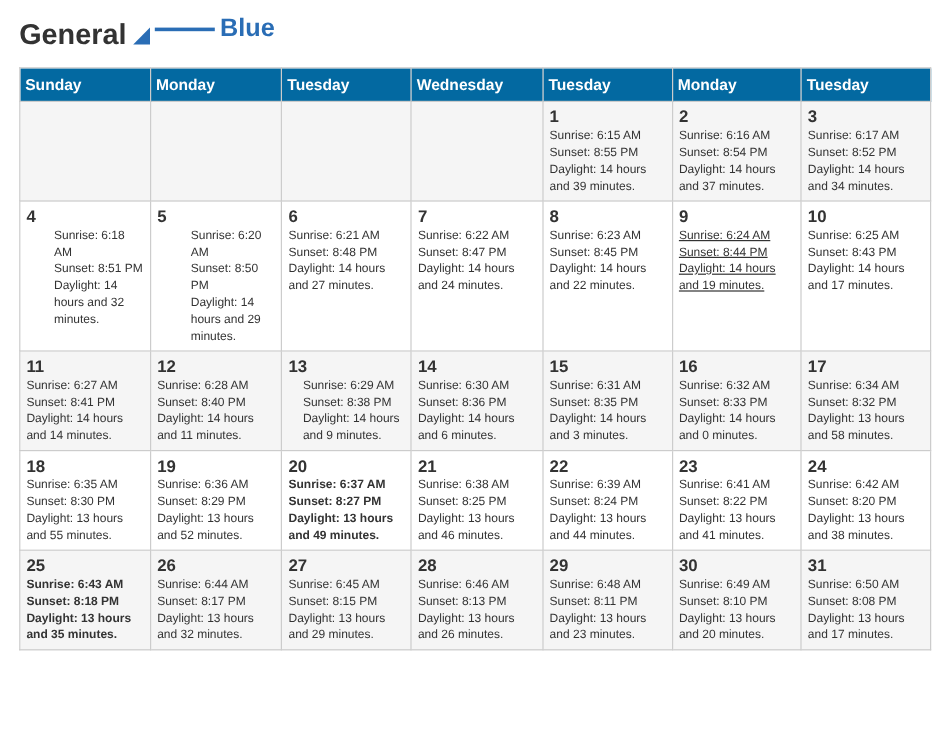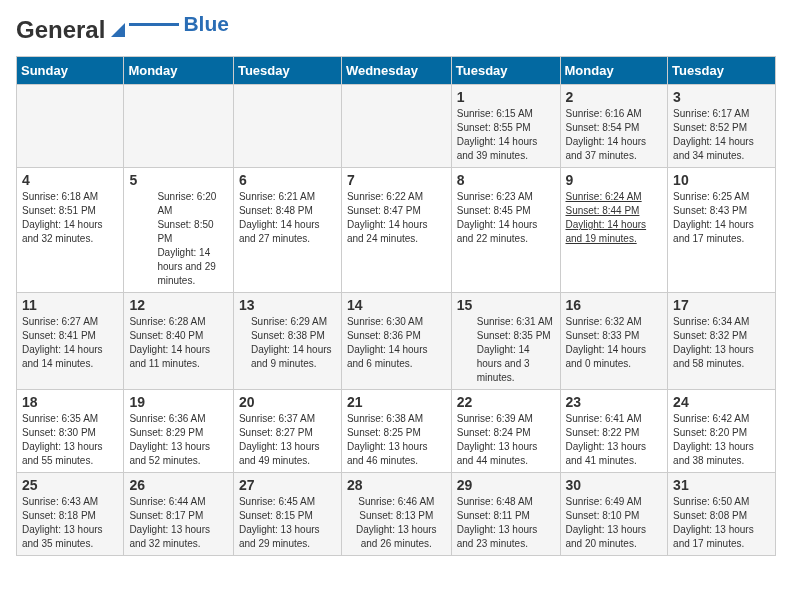--- a/index.html
+++ b/index.html
@@ -133,21 +133,21 @@
         <td>
           <span class="day-number">3</span>
           <div class="day-info" style="white-space: pre-line;">Sunrise: 6:17 AM
 Sunset: 8:52 PM
 Daylight: 14 hours and 34 minutes.</div>
         </td>
       </tr>
       <tr>
         <td>
           <span class="day-number">4</span>
-          <div class="day-info" style="white-space: pre-line;">Sunrise: 6:18 AM
+          <div class="day-info" style="white-space: pre-line; margin-left: 23px;">Sunrise: 6:18 AM
 Sunset: 8:51 PM
 Daylight: 14 hours and 32 minutes.</div>
         </td>
         <td>
           <span class="day-number">5</span>
           <div class="day-info" style="white-space: pre-line; margin-left: 28px;">Sunrise: 6:20 AM
 Sunset: 8:50 PM
 Daylight: 14 hours and 29 minutes.</div>
         </td>
         <td>
@@ -201,21 +201,21 @@
 Daylight: 14 hours and 9 minutes.</div>
         </td>
         <td>
           <span class="day-number">14</span>
           <div class="day-info" style="white-space: pre-line;">Sunrise: 6:30 AM
 Sunset: 8:36 PM
 Daylight: 14 hours and 6 minutes.</div>
         </td>
         <td>
           <span class="day-number">15</span>
-          <div class="day-info" style="white-space: pre-line; margin-left: 20px;">Sunrise: 6:31 AM
+          <div class="day-info" style="white-space: pre-line;">Sunrise: 6:31 AM
 Sunset: 8:35 PM
 Daylight: 14 hours and 3 minutes.</div>
         </td>
         <td>
           <span class="day-number">16</span>
           <div class="day-info" style="white-space: pre-line;">Sunrise: 6:32 AM
 Sunset: 8:33 PM
 Daylight: 14 hours and 0 minutes.</div>
         </td>
         <td>
@@ -233,21 +233,21 @@
 Daylight: 13 hours and 55 minutes.</div>
         </td>
         <td>
           <span class="day-number">19</span>
           <div class="day-info" style="white-space: pre-line;">Sunrise: 6:36 AM
 Sunset: 8:29 PM
 Daylight: 13 hours and 52 minutes.</div>
         </td>
         <td>
           <span class="day-number">20</span>
-          <div class="day-info" style="white-space: pre-line;">Sunrise: 6:37 AM
+          <div class="day-info" style="white-space: pre-line; font-weight: bold;">Sunrise: 6:37 AM
 Sunset: 8:27 PM
 Daylight: 13 hours and 49 minutes.</div>
         </td>
         <td>
           <span class="day-number">21</span>
           <div class="day-info" style="white-space: pre-line;">Sunrise: 6:38 AM
 Sunset: 8:25 PM
 Daylight: 13 hours and 46 minutes.</div>
         </td>
         <td>
@@ -265,39 +265,39 @@
         <td>
           <span class="day-number">24</span>
           <div class="day-info" style="white-space: pre-line;">Sunrise: 6:42 AM
 Sunset: 8:20 PM
 Daylight: 13 hours and 38 minutes.</div>
         </td>
       </tr>
       <tr>
         <td>
           <span class="day-number">25</span>
-          <div class="day-info" style="white-space: pre-line;">Sunrise: 6:43 AM
+          <div class="day-info" style="white-space: pre-line; font-weight: bold;">Sunrise: 6:43 AM
 Sunset: 8:18 PM
 Daylight: 13 hours and 35 minutes.</div>
         </td>
         <td>
           <span class="day-number">26</span>
           <div class="day-info" style="white-space: pre-line;">Sunrise: 6:44 AM
 Sunset: 8:17 PM
 Daylight: 13 hours and 32 minutes.</div>
         </td>
         <td>
           <span class="day-number">27</span>
           <div class="day-info" style="white-space: pre-line;">Sunrise: 6:45 AM
 Sunset: 8:15 PM
 Daylight: 13 hours and 29 minutes.</div>
         </td>
         <td>
           <span class="day-number">28</span>
-          <div class="day-info" style="white-space: pre-line; text-align: center;">Sunrise: 6:46 AM
+          <div class="day-info" style="white-space: pre-line;">Sunrise: 6:46 AM
 Sunset: 8:13 PM
 Daylight: 13 hours and 26 minutes.</div>
         </td>
         <td>
           <span class="day-number">29</span>
           <div class="day-info" style="white-space: pre-line;">Sunrise: 6:48 AM
 Sunset: 8:11 PM
 Daylight: 13 hours and 23 minutes.</div>
         </td>
         <td>

